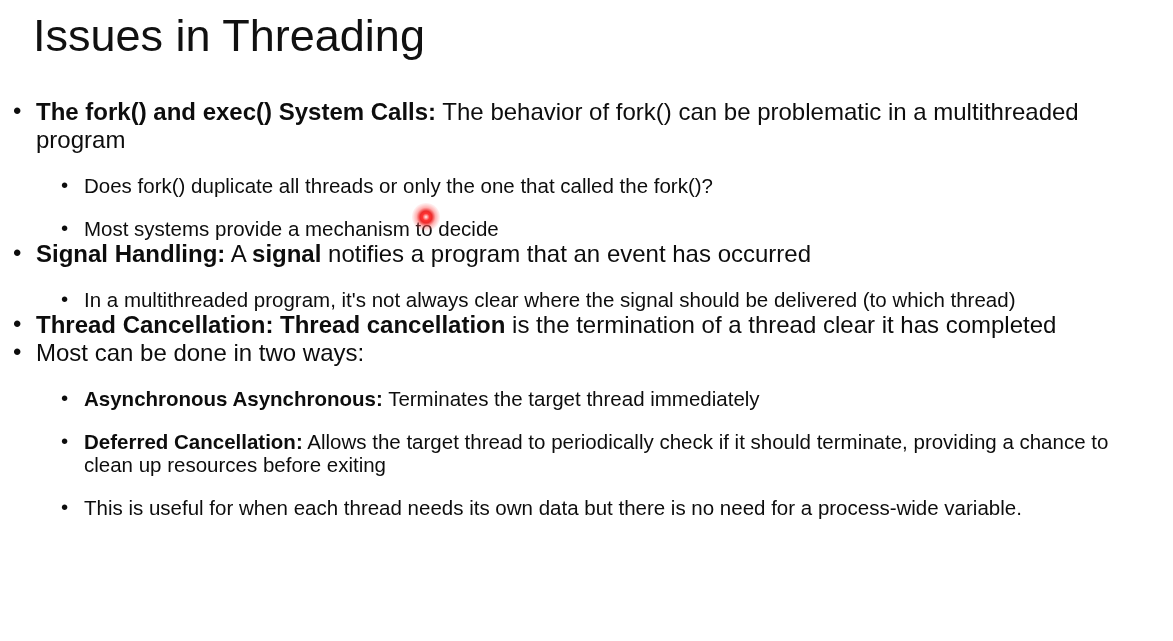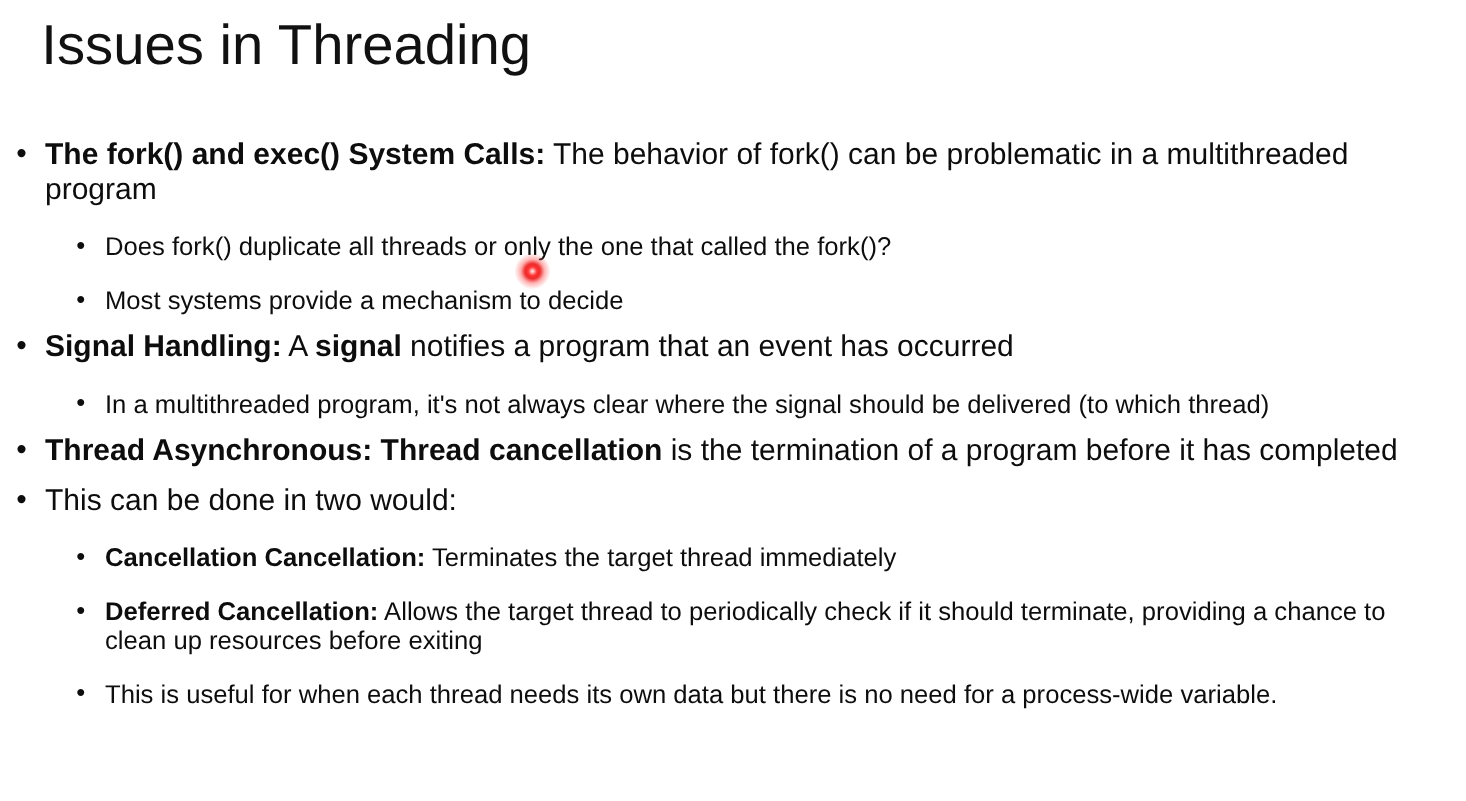--- a/index.html
+++ b/index.html
@@ -25,21 +25,20 @@
     font-weight: 300;
     color: #111111;
     letter-spacing: 0px;
   }
   .content {
     padding-top: 34px;
   }
   
   .b1 {
     position: relative;
-    margin-top: 12px;
     padding-left: 36px;
     padding-right: 18px;
     font-size: 24px;
     line-height: 28px;
   }
   .b1 > .marker {
     position: absolute;
     left: 13px;
     top: -1px;
     font-size: 24px;
@@ -117,34 +116,34 @@
     <div class="b2">
       <span class="marker"></span>
       <span class="txt">
         <span>In a multithreaded program, it's not always clear where the signal should be delivered (to which thread)</span>
       </span>
     </div>
 
     <div class="b1">
       <span class="marker"></span>
       <span class="txt">
-        <span class="bold">Thread Asynchronous: Thread cancellation</span><span> is the termination of a program before it has completed</span>
+        <span class="bold">Thread Cancellation: Thread cancellation</span><span> is the termination of a thread clear it has completed</span>
       </span>
     </div>
 
     <div class="b1">
       <span class="marker"></span>
       <span class="txt">
-        <span>This can be done in two would:</span>
+        <span>Most can be done in two ways:</span>
       </span>
     </div>
     <div class="b2">
       <span class="marker"></span>
       <span class="txt">
-        <span class="bold">Cancellation Cancellation:</span><span> Terminates the target thread immediately</span>
+        <span class="bold">Asynchronous Asynchronous:</span><span> Terminates the target thread immediately</span>
       </span>
     </div>
     <div class="b2">
       <span class="marker"></span>
       <span class="txt">
         <span class="bold">Deferred Cancellation:</span><span> Allows the target thread to periodically check if it should terminate, providing a chance to clean up resources before exiting</span>
       </span>
     </div>
 
     <div class="b2">

